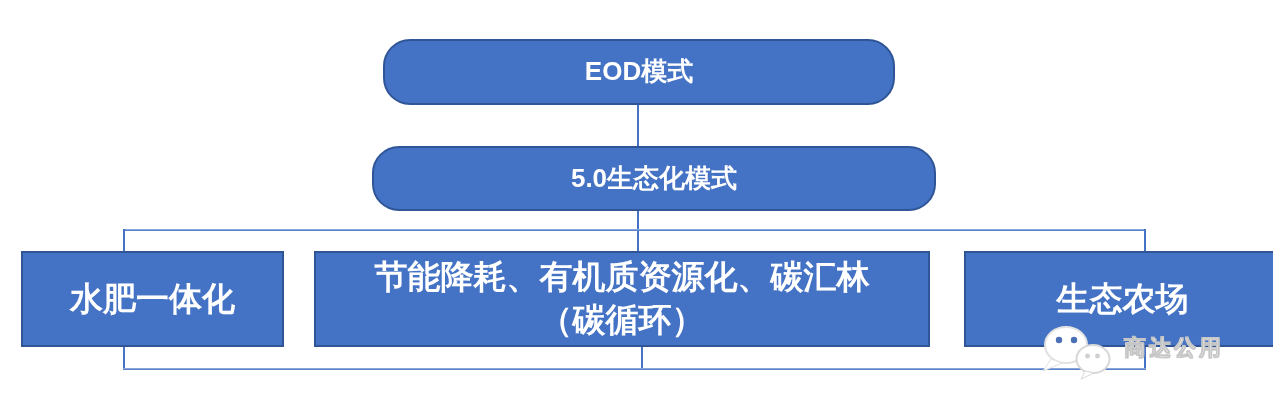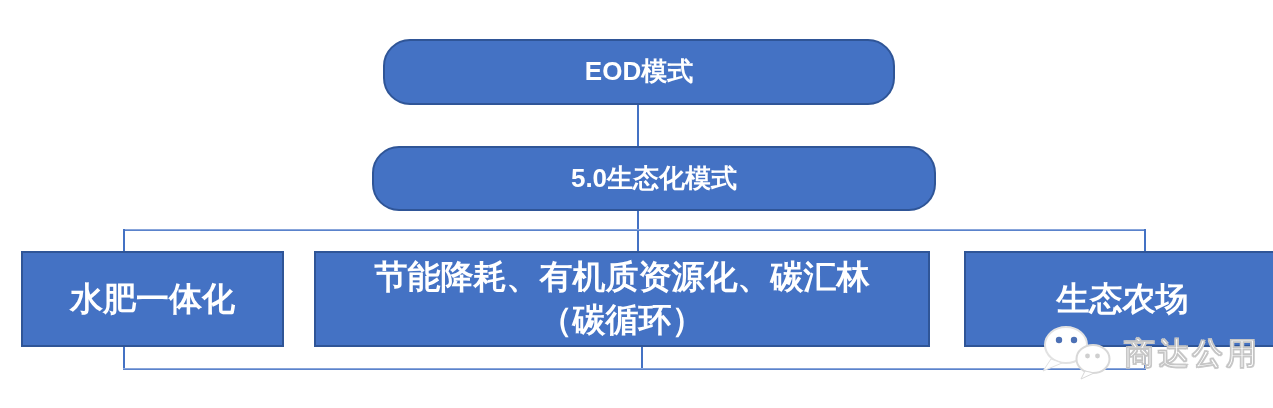--- a/index.html
+++ b/index.html
@@ -45,21 +45,21 @@
     height:70px;
     z-index:3;
     display:flex;
     align-items:flex-start;
   }
   .wm-icon{display:block;flex:0 0 auto;}
   .wm-text{
     position:absolute;
     left:88px;
     top:14px;
-    font-size:31px;
+    font-size:22px;
     letter-spacing:3px;
     color:#ffffff;
     -webkit-text-stroke:1.2px #c4c4c4;
     text-shadow:
       -1px -1px 0 #cccccc,
        1px -1px 0 #cccccc,
       -1px  1px 0 #cccccc,
        1px  1px 0 #cccccc;
     white-space:nowrap;
   }

